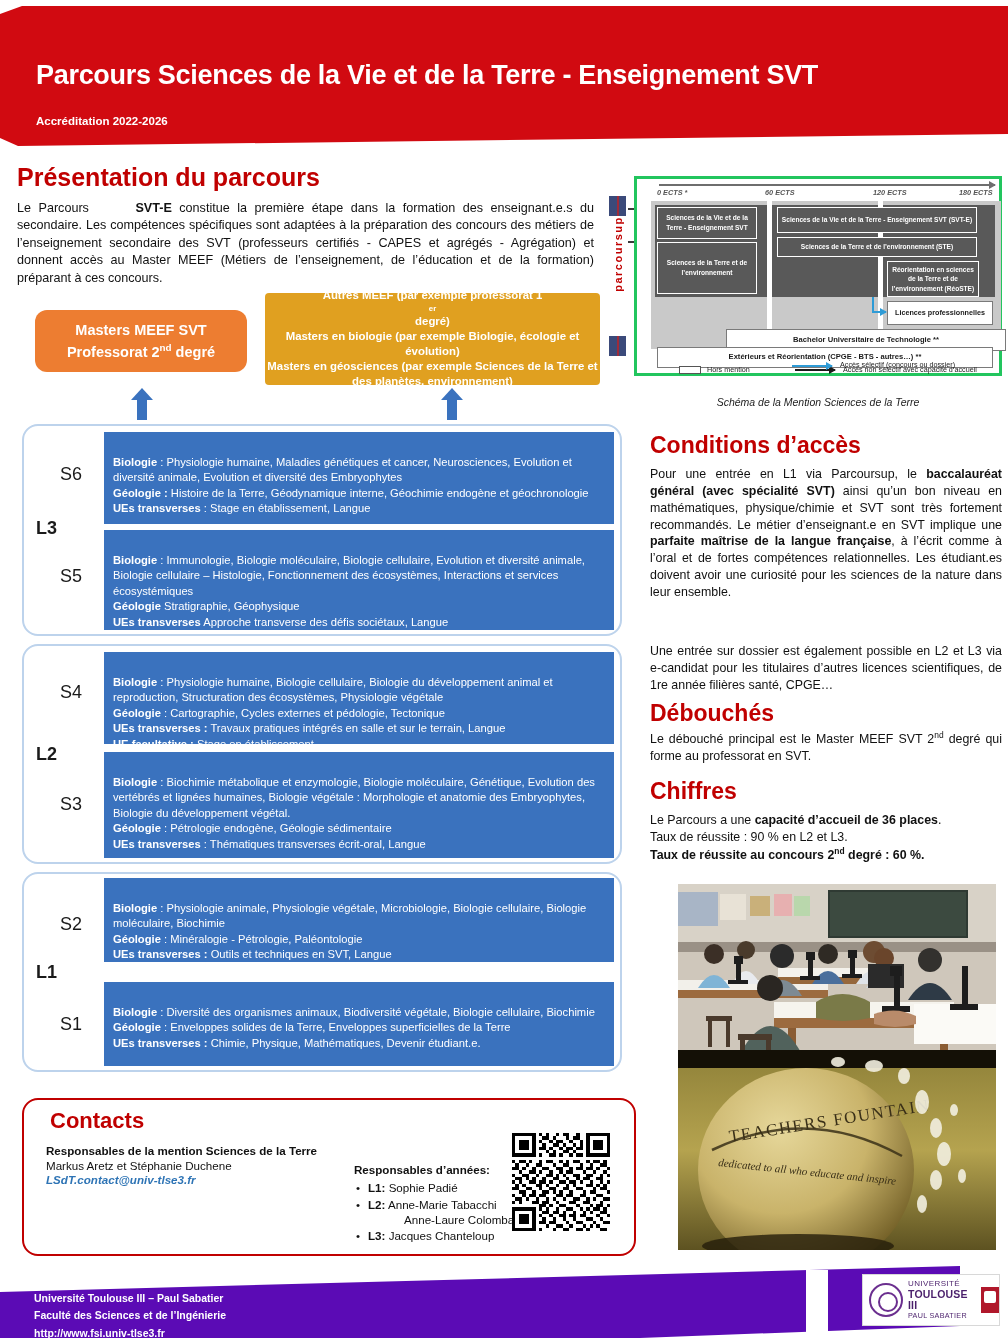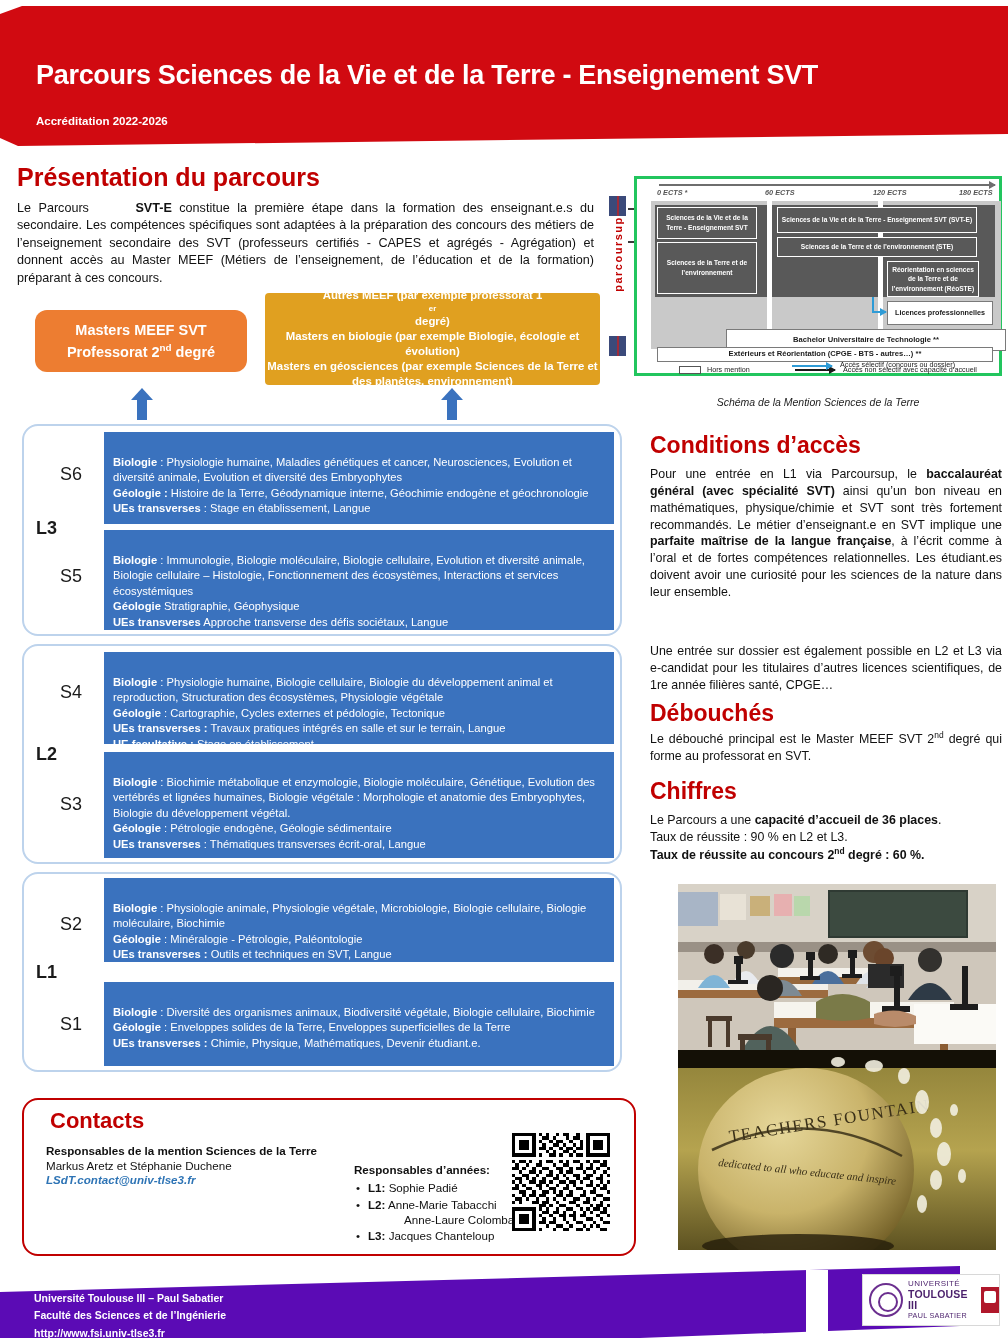--- a/index.html
+++ b/index.html
@@ -230,21 +230,21 @@
   <div class="sch-tick" style="left:241px;"></div>
 
   <div class="dbox" style="left:20px;  top:28px; width:100px; height:32px;">Sciences de la Vie et de la Terre - Enseignement SVT</div>
   <div class="dbox" style="left:20px;  top:63px; width:100px; height:52px;">Sciences de la Terre et de l’environnement</div>
   <div class="dbox" style="left:140px; top:28px; width:200px; height:26px;">Sciences de la Vie et de la Terre - Enseignement SVT (SVT-E)</div>
   <div class="dbox" style="left:140px; top:58px; width:200px; height:20px;">Sciences de la Terre et de l’environnement (STE)</div>
   <div class="dbox" style="left:250px; top:82px; width:92px;  height:36px;">Réorientation en sciences de la Terre et de l’environnement (RéoSTE)</div>
 
   <div class="wbox" style="left:250px; top:122px; width:106px; height:24px; font-size:7.2px;">Licences professionnelles</div>
   <div class="wbox" style="left:76px;  top:150px; width:280px; height:22px;margin-left:13px;">Bachelor Universitaire de Technologie **</div>
-  <div class="wbox" style="left:20px;  top:168px; width:336px; height:15px;">Extérieurs et Réorientation (CPGE - BTS - autres…) **</div>
+  <div class="wbox" style="left:20px;  top:168px; width:336px; height:21px;">Extérieurs et Réorientation (CPGE - BTS - autres…) **</div>
 
   <div class="blue-elbow-v" style="left:235px; top:118px; height:16px;"></div>
   <div class="arw blue" style="left:235px; top:132px; width:14px;"></div>
 
   <div class="legend-sw" style="left:42px; top:187px; width:22px; height:8px;"></div>
   <div class="legend-txt" style="left:70px; top:186px;">Hors mention</div>
   <div class="arw black" style="left:158px; top:190px; width:40px;"></div>
   <div class="legend-txt" style="left:206px; top:186px;">Accès non sélectif avec capacité d’accueil</div>
 
 </div>

